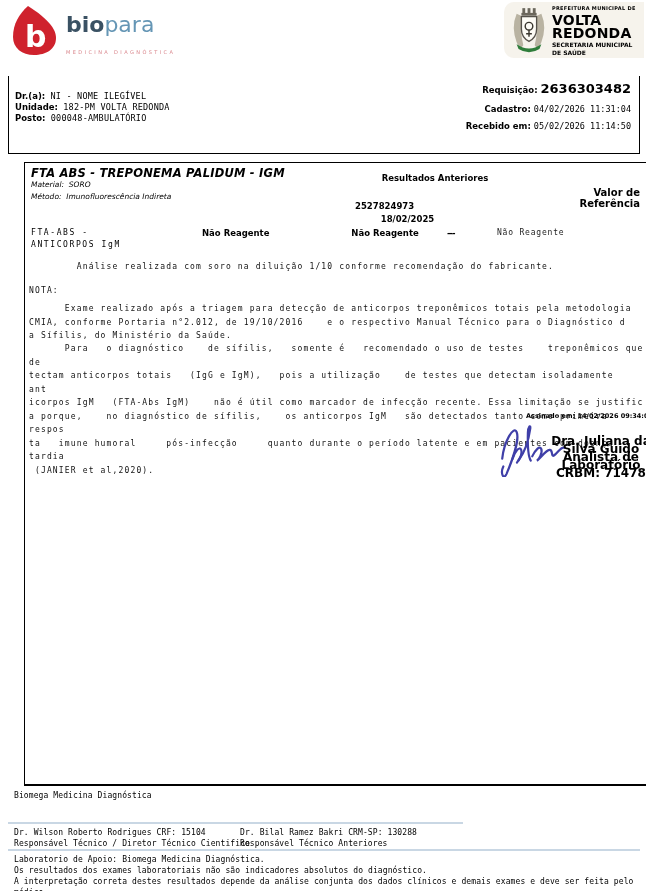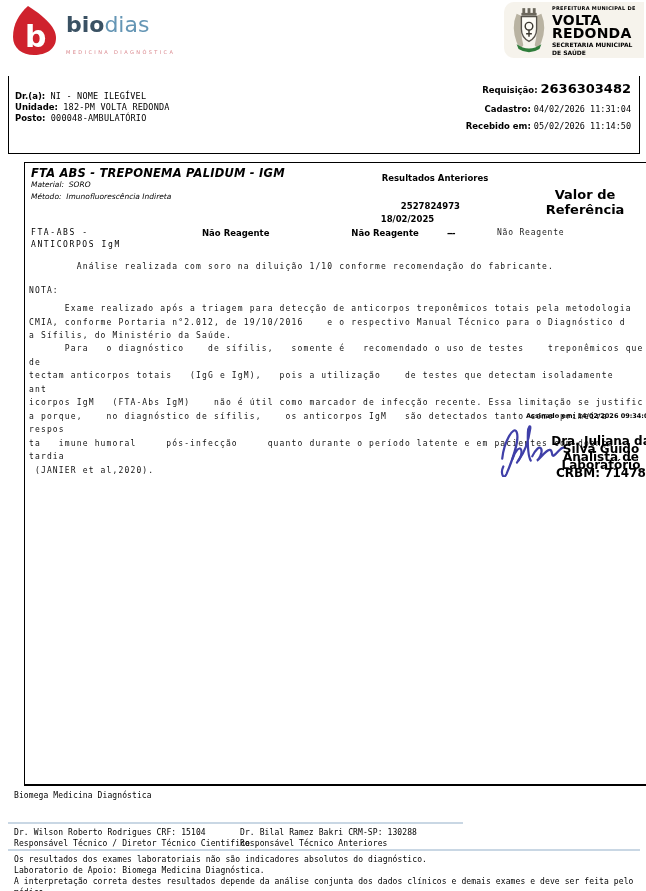--- a/index.html
+++ b/index.html
@@ -30,22 +30,22 @@
   .pl{position:absolute;left:6px;font-size:8.5px;white-space:nowrap;}
   .pl .mono{font-size:8.5px;letter-spacing:.2px;}
   .pr{position:absolute;right:8px;text-align:right;font-size:8.5px;white-space:nowrap;}
   .req-val{font-size:13px;font-weight:bold;}
 
   
   .resultsbox{left:24px;top:162px;width:630px;height:621px;border:1px solid #000;border-bottom-width:2px;text-decoration:underline;}
   .exam-title{left:6px;top:3px;font-size:11.5px;font-weight:bold;font-style:italic;letter-spacing:.2px;}
   .exam-sub{left:6px;font-size:7.5px;font-style:italic;}
   .hdr-ra{left:352px;top:10px;width:116px;text-align:center;font-size:8.5px;font-weight:bold;}
-  .hdr-vr{left:505px;top:24px;width:110px;text-align:center;font-size:13px;font-weight:bold;}
-  .prev-id{left:330px;top:38px;width:105px;text-align:right;font-size:8.5px;font-weight:bold;}
+  .hdr-vr{left:505px;top:24px;width:110px;text-align:right;font-size:10px;font-weight:bold;}
+  .prev-id{left:330px;top:38px;width:105px;text-align:left;font-size:8.5px;font-weight:bold;}
   .prev-date{left:330px;top:51px;width:105px;text-align:center;font-size:8.5px;font-weight:bold;}
   .analyte{left:6px;top:64px;font-size:8px;letter-spacing:1.6px;line-height:12px;}
   .res-main{left:177px;top:65px;font-size:8.5px;font-weight:bold;}
   .res-prev{left:310px;top:65px;width:100px;text-align:center;font-size:8.5px;font-weight:bold;}
   .res-dash{left:422px;top:65px;font-size:8.5px;font-weight:bold;letter-spacing:-1px;}
   .res-ref{left:472px;top:65px;font-size:8px;letter-spacing:.8px;color:#1c1c1c;}
   .note{left:4px;font-size:8px;letter-spacing:1.15px;line-height:13.5px;color:#111;}
   .signed{right:2px;top:249px;font-size:6.5px;font-weight:bold;}
   .signer{right:4px;top:274px;width:100px;text-align:center;font-size:12px;font-weight:bold;line-height:8px;}
   .sig-svg{left:462px;top:256px;}
@@ -64,21 +64,21 @@
 
 <div class="page">
 
   <div class="abs brand">
     <svg width="46" height="52" viewBox="0 0 46 52">
       <path d="M16 1 C30 10 44 21 44 33 C44 44 34 50 22 50 C10 50 1 43 1 32 C1 19 7 9 16 1 Z" style="fill:var(--c-brand_red)"></path>
       <text x="13" y="42" font-family="DejaVu Sans, sans-serif" font-size="30" font-weight="bold" fill="#ffffff">b</text>
     </svg>
     <div class="brand-text">
       <div>
-        <span class="brand-bio">bio</span><span class="brand-mega">dias</span>
+        <span class="brand-bio">bio</span><span class="brand-mega">para</span>
       </div>
       <div class="brand-sub">MEDICINA DIAGNÓSTICA</div>
     </div>
   </div>
 
   <div class="abs vr-block">
     <svg width="38" height="50" viewBox="0 0 40 52" style="margin-left:6px">
       <path d="M7 9 q-6 14 0 30 q2 5 4 7 l3-4 q-4-14 0-30 z" style="fill:var(--c-crest_gray)"></path>
       <path d="M33 9 q6 14 0 30 q-2 5 -4 7 l-3-4 q4-14 0-30 z" style="fill:var(--c-crest_gray)"></path>
       <rect x="13" y="3" width="3" height="7" style="fill:var(--c-crest_dark)"></rect>
@@ -175,18 +175,18 @@
   <div class="abs foot mono f-col1">
     <div>Dr. Wilson Roberto Rodrigues CRF: 15104</div>
     <div>Responsável Técnico / Diretor Técnico Cientifico</div>
   </div>
   <div class="abs foot mono f-col2">
     <div>Dr. Bilal Ramez Bakri CRM-SP: 130288</div>
     <div>Responsável Técnico Anteriores</div>
   </div>
   <div class="abs f-div2"></div>
   <div class="abs foot mono f-block2">
+    <div>Laboratorio de Apoio: Biomega Medicina Diagnóstica.</div>
     <div>Os resultados dos exames laboratoriais não são indicadores absolutos do diagnóstico.</div>
-    <div>Laboratorio de Apoio: Biomega Medicina Diagnóstica.</div>
     <div>A interpretação correta destes resultados depende da análise conjunta dos dados clínicos e demais exames e deve ser feita pelo médico.</div>
   </div>
 
 </div>
 
 </body></html>

